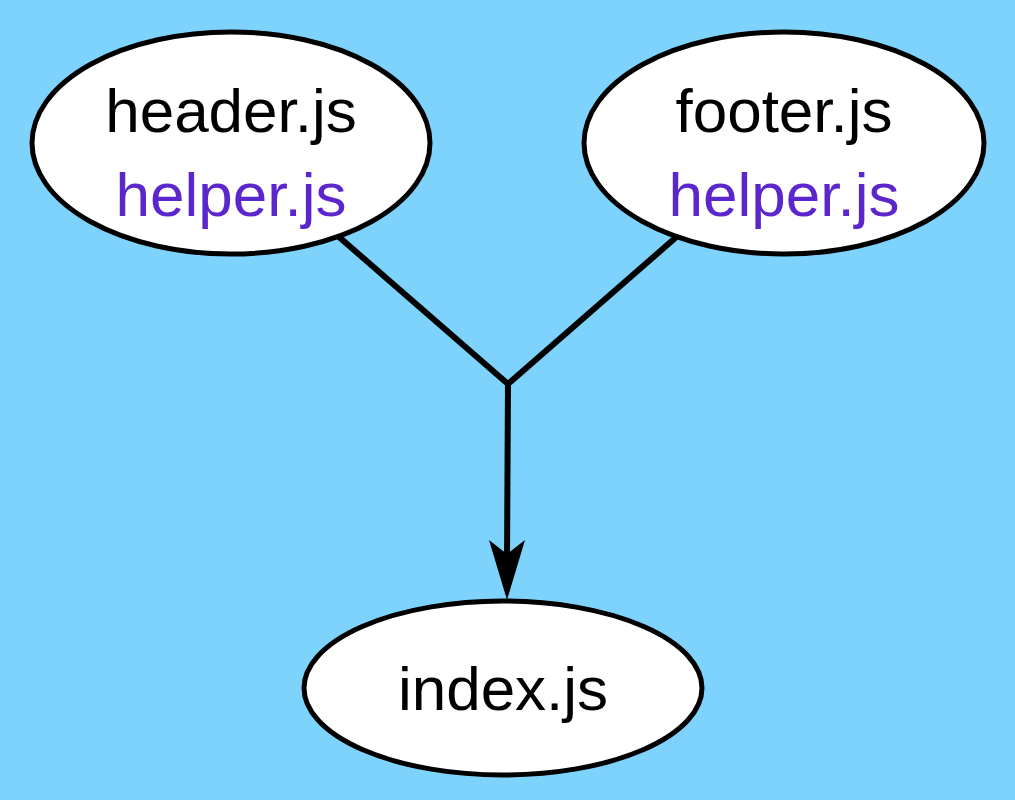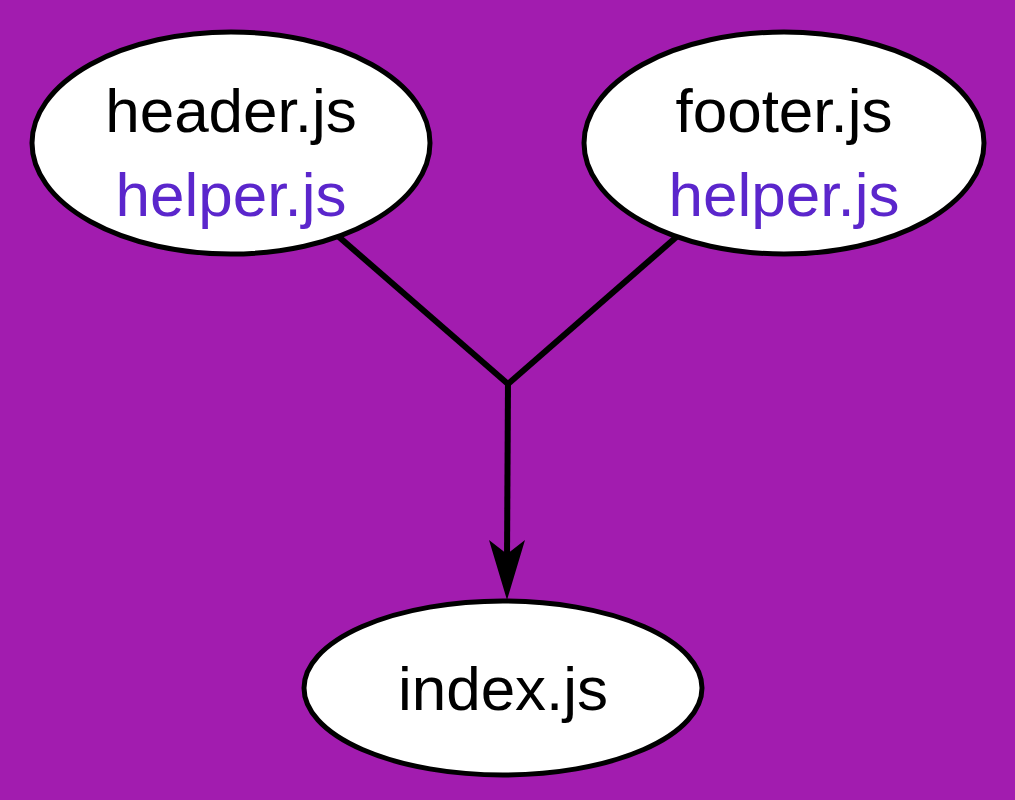--- a/index.html
+++ b/index.html
@@ -4,21 +4,21 @@
 <style>
   html, body {
     margin: 0;
     padding: 0;
     background: #ffffff;
   }
   .canvas {
     position: relative;
     width: 1015px;
     height: 800px;
-    background: #a21caf;
+    background: #7dd3fc;
     overflow: hidden;
     font-family: "Liberation Sans", "DejaVu Sans", sans-serif;
   }
   svg text {
     font-family: "Liberation Sans", "DejaVu Sans", sans-serif;
     font-size: 62px;
     font-weight: 400;
     text-anchor: middle;
   }
   .edge {

